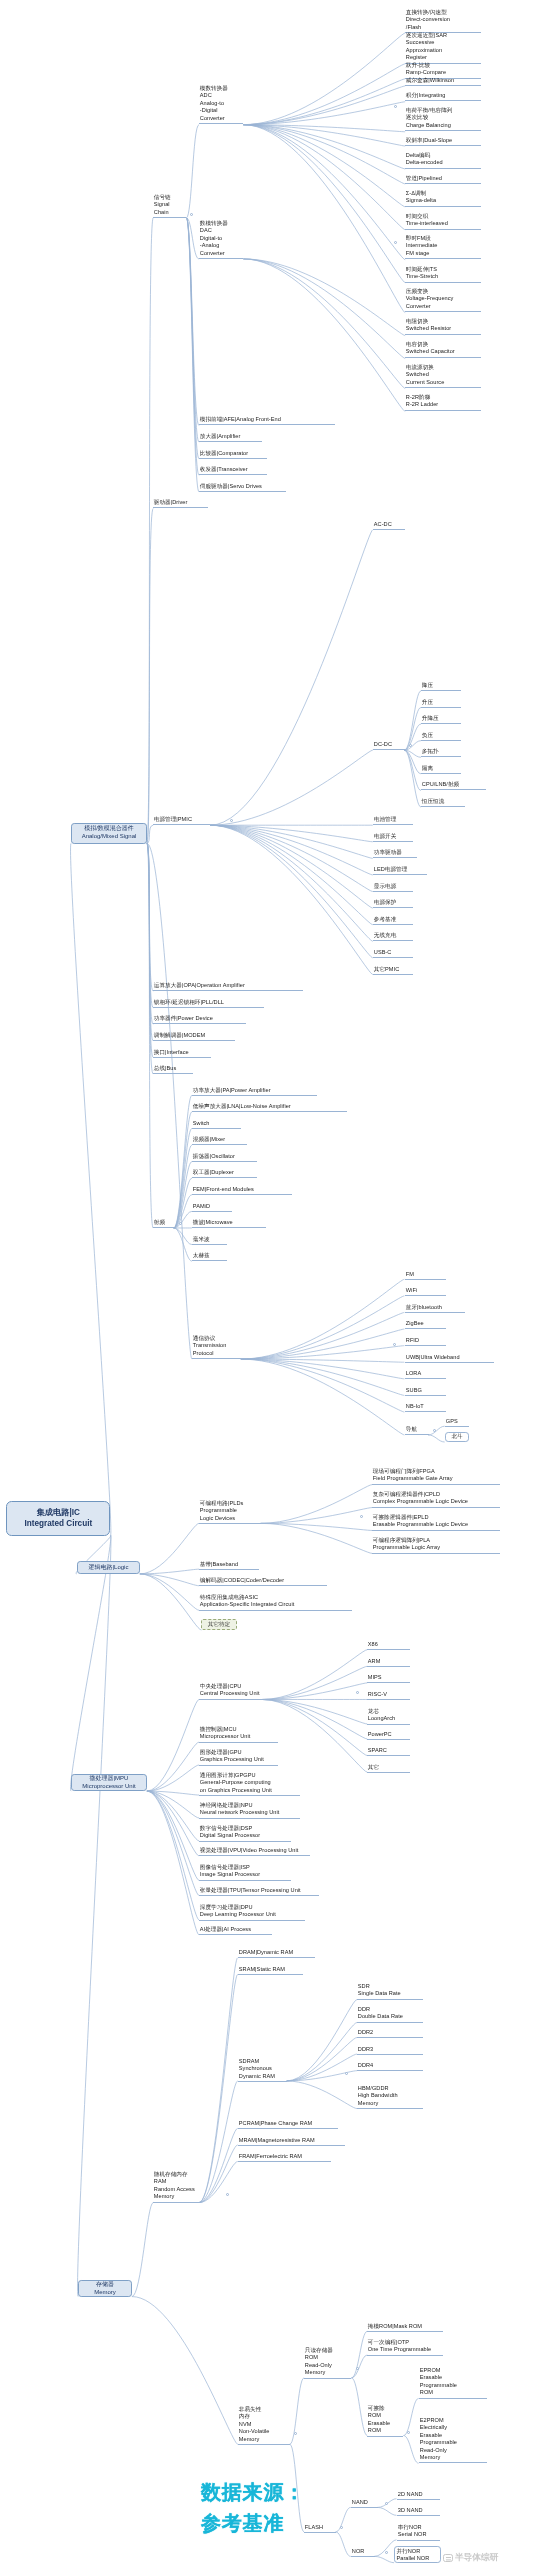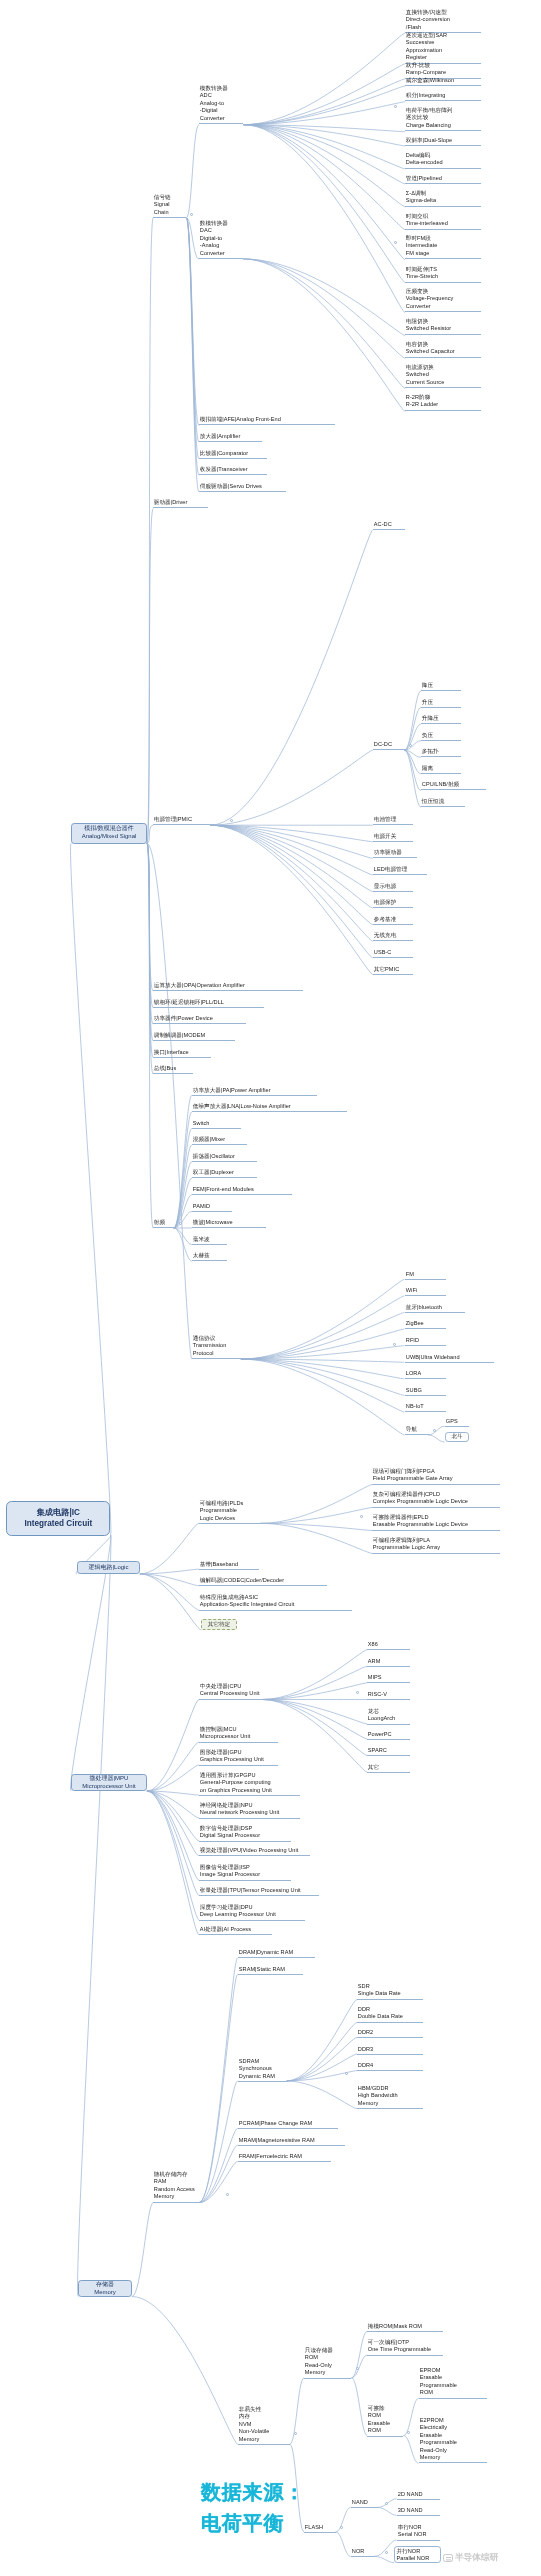--- a/index.html
+++ b/index.html
@@ -529,20 +529,20 @@
   <div class="node" style="left:397px;top:2507px;width:43px;">3D NAND</div>
 
   <div class="node" style="left:351px;top:2548px;width:24px;">NOR</div>
   <span class="collapse-dot" style="left:385px;top:2551px;"></span>
   <div class="node" style="left:397px;top:2524px;width:43px;">串行NOR
 Serial NOR</div>
   <div class="rounded" style="left:394px;top:2546px;width:47px;height:17.4px;text-align:left;justify-content:flex-start;align-items:flex-start;line-height:1.33;padding-top:0.8px;">并行NOR
 Parallel NOR</div>
 
   <div class="wm-main" style="left:201px;top:2477px;">数据来源：
-电荷平衡</div>
+参考基准</div>
 
   <div class="wm-corner" style="left:443px;top:2552px;">
     <span class="wmico"></span>
     <span>半导体综研</span>
   </div>
 </div>
 
 
 </body></html>

